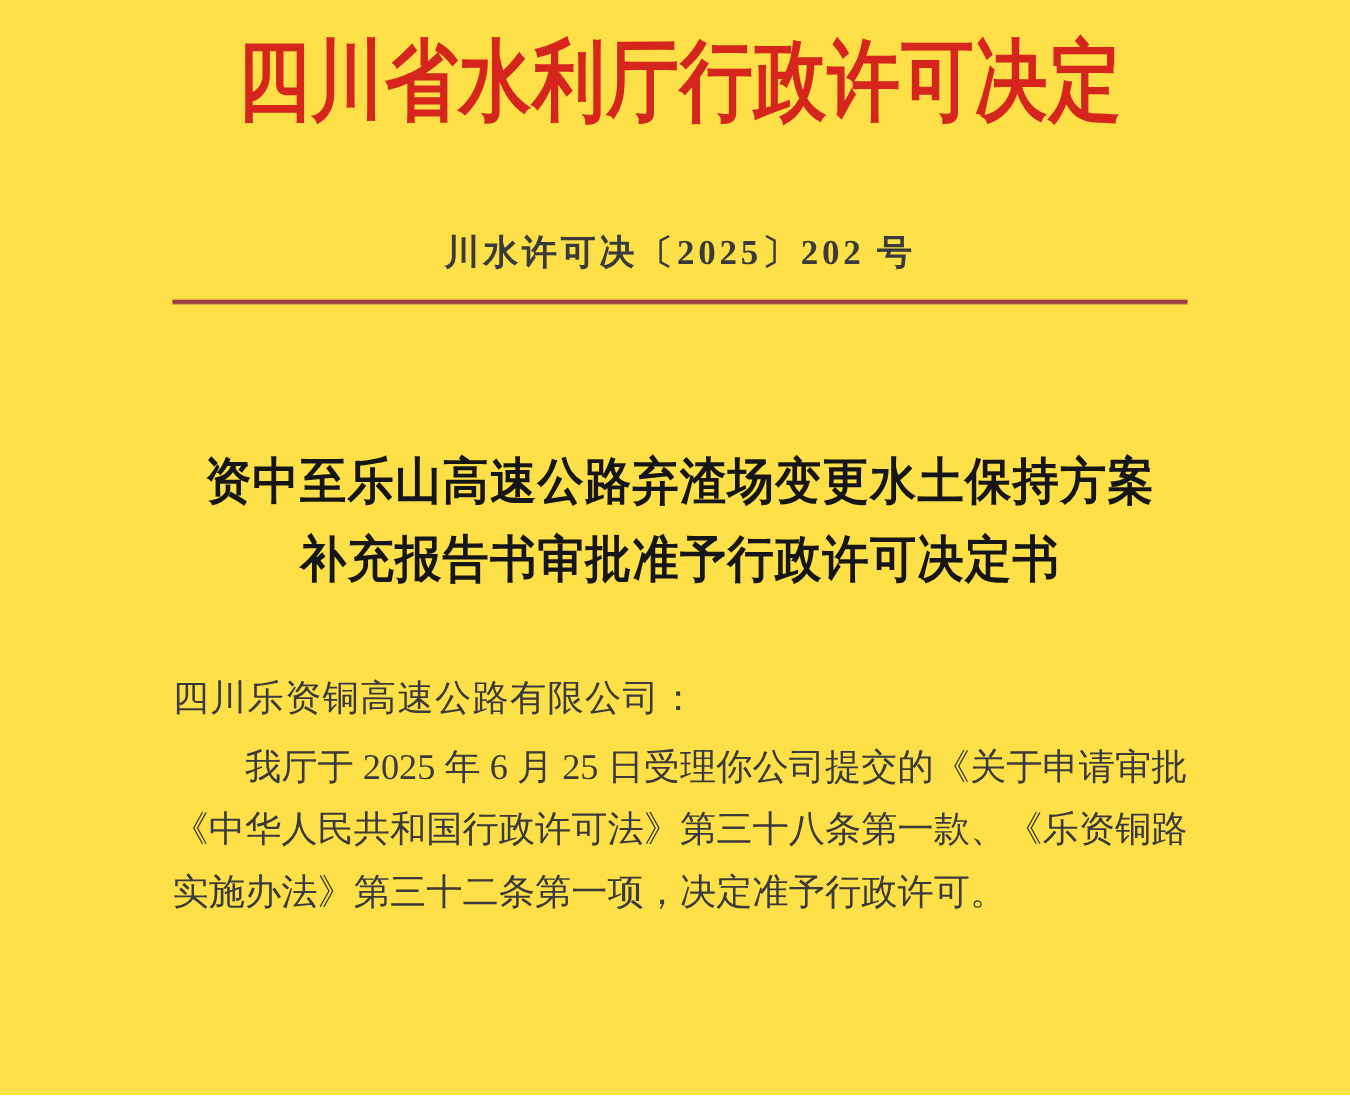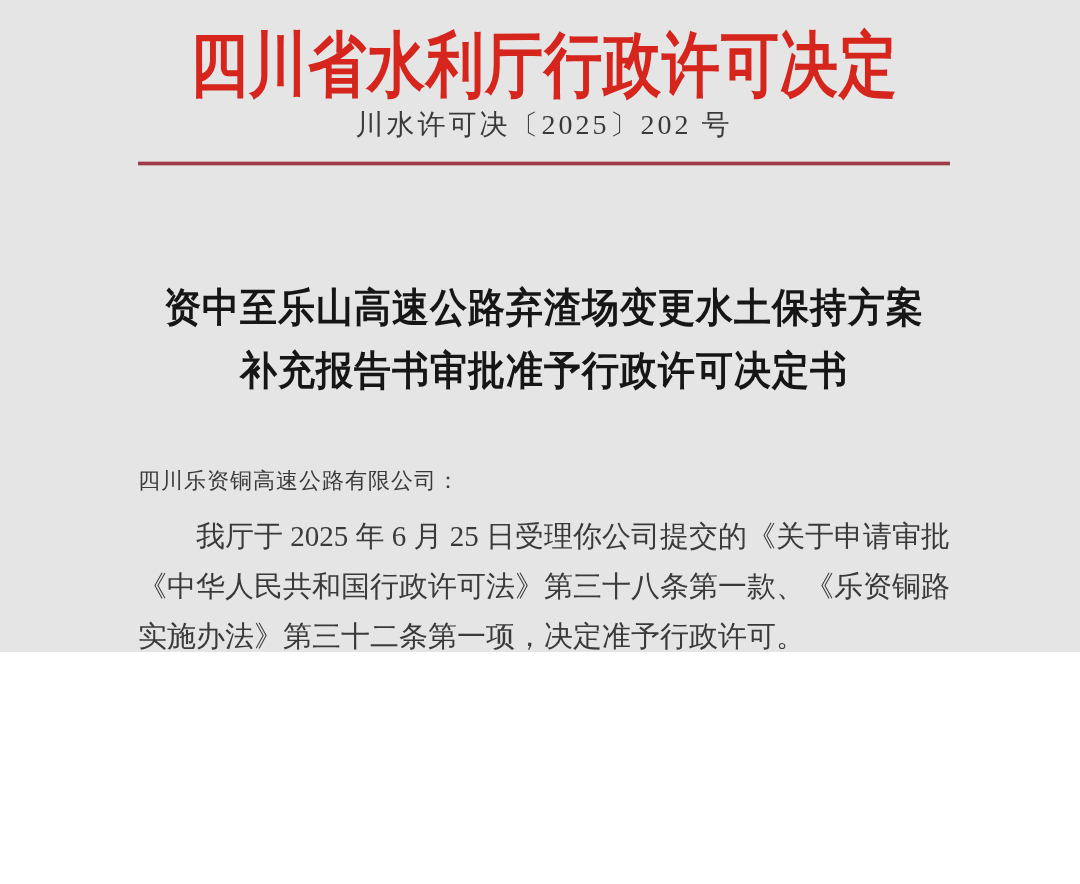--- a/index.html
+++ b/index.html
@@ -7,22 +7,22 @@
     background: #ffffff;
   }
   body {
     width: 1080px;
     height: 884px;
     overflow: hidden;
     font-family: "Liberation Serif", "DejaVu Serif", serif;
   }
   .page {
     width: 1080px;
-    height: 652px;
-    background: #e5e5e5;
+    height: 876px;
+    background: #fde047;
     position: relative;
   }
   .content {
     position: absolute;
     left: 138px;
     top: 0;
     width: 812px;
   }
   
   .header-title {
@@ -33,27 +33,29 @@
     font-size: 58px;
     font-weight: bold;
     letter-spacing: 1px;
     color: #d5251d;
     transform: scaleY(1.22);
     transform-origin: 50% 50%;
     white-space: nowrap;
   }
   
   .doc-number {
+    margin-top: 78px;
     height: 34px;
     line-height: 34px;
     text-align: center;
     font-size: 28px;
     letter-spacing: 3px;
     color: #3a3a3a;
     white-space: nowrap;
+    font-weight: bold;
   }
   
   .divider {
     margin-top: 20px;
     height: 3px;
     width: 100%;
     background: #9d3b46;
     box-shadow: 0 -1px 0 rgba(157,59,70,0.35), 0 1px 0 rgba(157,59,70,0.35);
   }
   
@@ -65,21 +67,21 @@
     color: #161616;
     line-height: 58px;
     transform: scaleY(1.08);
     transform-origin: 50% 0;
     letter-spacing: 1px;
   }
   .main-title .line { white-space: nowrap; }
   
   .salutation {
     margin-top: 66px;
-    font-size: 22px;
+    font-size: 29px;
     line-height: 44px;
     letter-spacing: 1px;
     color: #3a3a3a;
     white-space: nowrap;
   }
   .paragraph {
     margin-top: 8px;
     color: #3a3a3a;
     font-size: 29px;
   }

